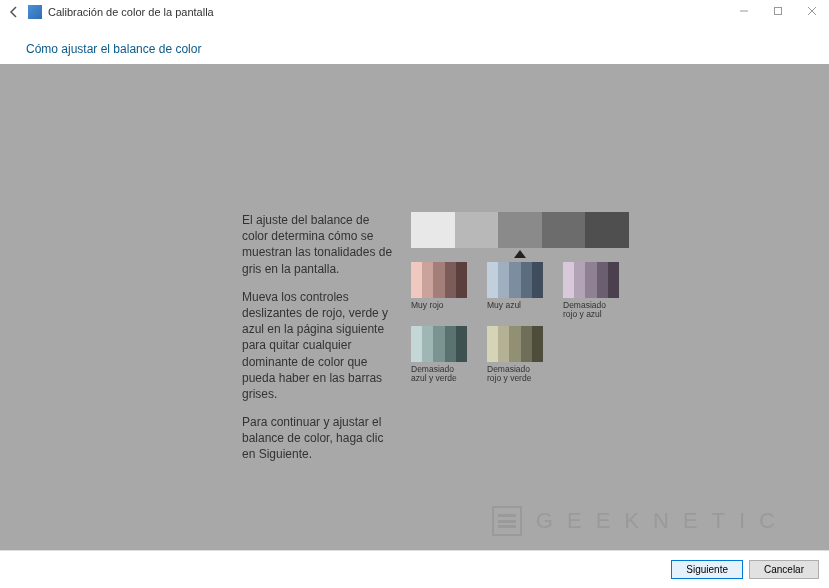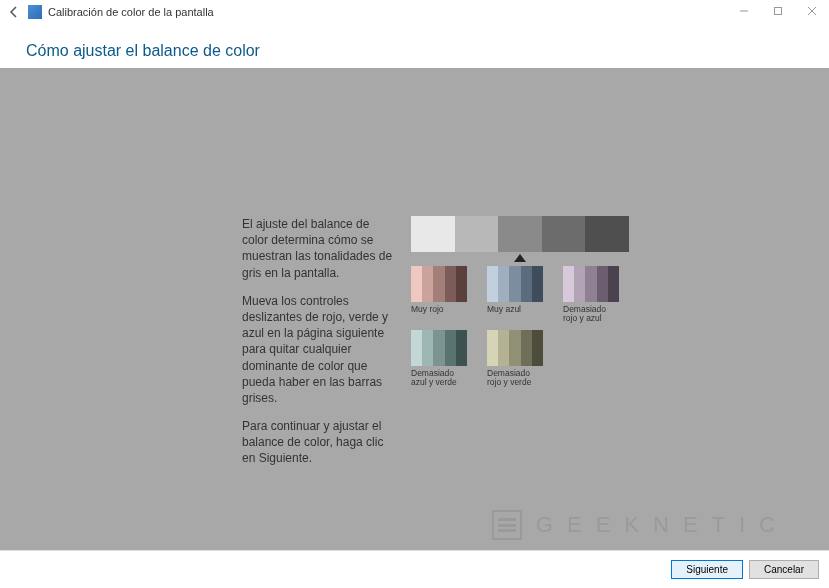--- a/index.html
+++ b/index.html
@@ -53,21 +53,21 @@
       display: flex;
       align-items: center;
       justify-content: center;
       font-size: 12px;
       color: #999;
       cursor: pointer;
     }
     .window-controls svg { display: block; }
     .heading {
       color: #0b5a8a;
-      font-size: 16px;
+      font-size: 12px;
       padding: 18px 0 8px 26px;
       background: #fff;
     }
     .content-area {
       background: #a8a8a8;
       height: 510px;
       position: relative;
       padding-top: 148px;
     }
     .content-inner {

